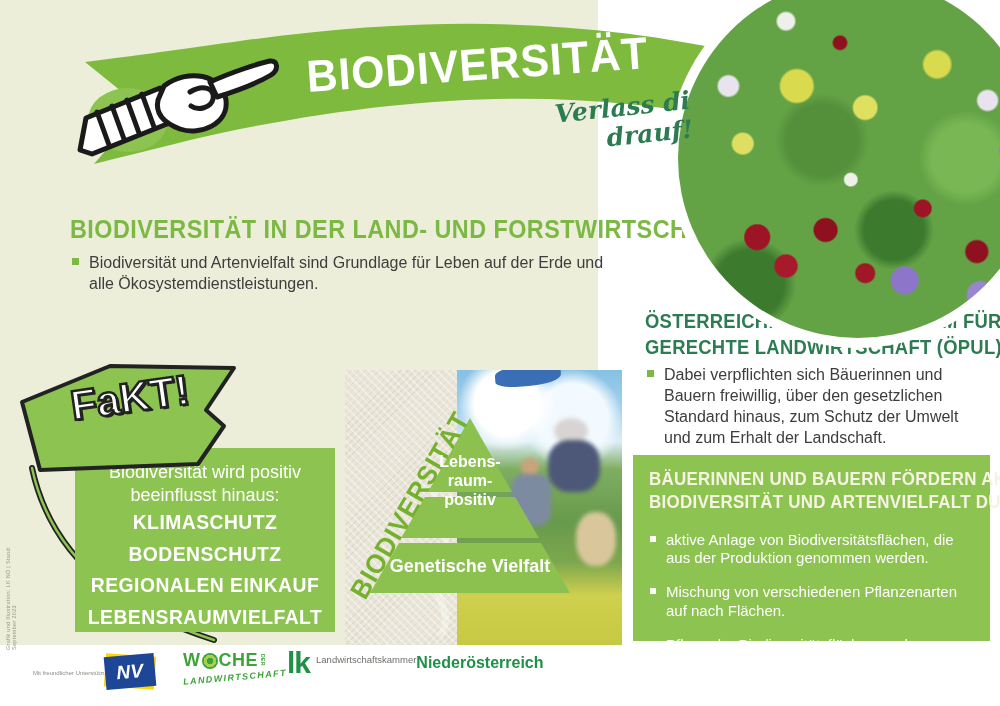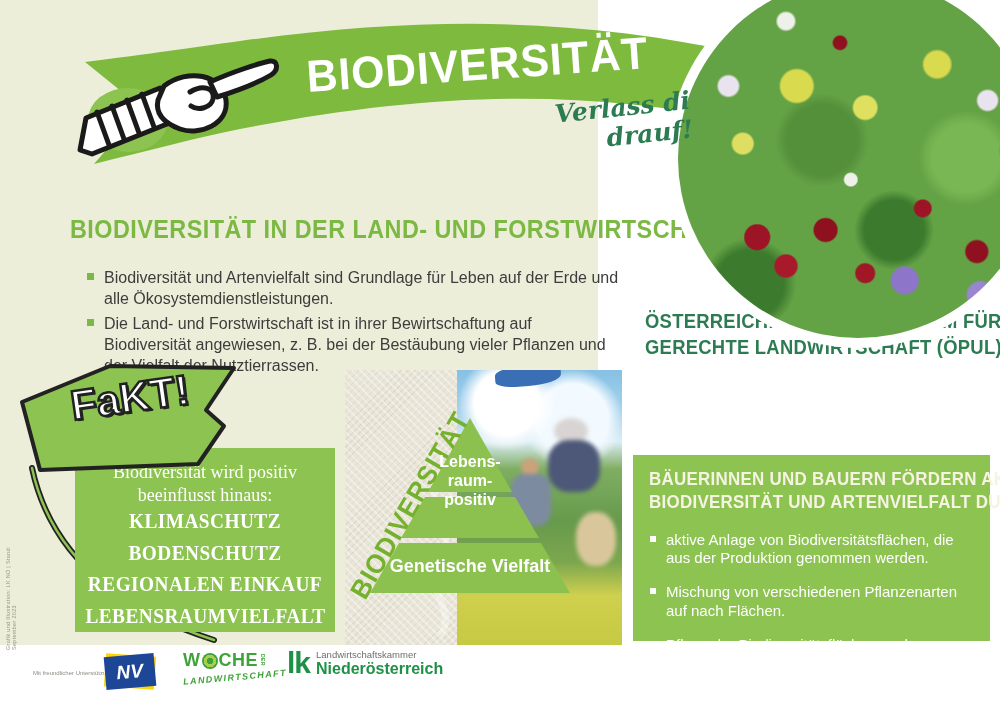--- a/index.html
+++ b/index.html
@@ -43,35 +43,35 @@
       radial-gradient(circle at 86% 34%, #e9e3ef 0 2.4%, transparent 3%),
       radial-gradient(circle at 30% 12%, #eef0ea 0 2%, transparent 2.6%),
       radial-gradient(circle at 60% 70%, #3c7a2e 0 9%, transparent 12%),
       radial-gradient(circle at 20% 85%, #3c7a2e 0 8%, transparent 11%),
       radial-gradient(circle at 80% 50%, #79b754 0 10%, transparent 14%),
       radial-gradient(circle at 40% 45%, #548f3a 0 12%, transparent 16%);}
 
   
   .intro-heading{left:70px;top:214px;width:560px;color:#7cb944;font-size:26px;font-weight:bold;
     letter-spacing:0.5px;transform:scaleX(0.9);transform-origin:left center;white-space:nowrap;}
-  .blist{list-style:none;margin:15px;padding:0;}
+  .blist{list-style:none;margin:0;padding:0;}
   .blist li{position:relative;padding-left:19px;margin-bottom:4px;font-size:16px;line-height:1.32;}
   .blist li .sq{position:absolute;left:2px;top:6px;width:7px;height:7px;background:#7cb944;}
   .intro-list{left:70px;top:252px;width:535px;}
 
   
   .pole-svg{left:0px;top:440px;width:240px;height:215px;z-index:1;}
   .flag-svg{left:10px;top:350px;width:240px;height:135px;z-index:5;}
   .flag-text{left:40px;top:374px;width:180px;z-index:6;text-align:center;
     color:#fff;font-size:42px;font-weight:bold;transform:rotate(-8deg);
     -webkit-text-stroke:2.5px #222;text-shadow:2px 2px 0 #222;}
 
   
   .fakt-box{left:75px;top:448px;width:260px;height:184px;background:#8dc351;z-index:3;
-    color:#fff;text-align:center;padding-top:13px;box-sizing:border-box;font-family:Liberation Serif, serif;}
+    color:#fff;text-align:center;padding-top:13px;box-sizing:border-box;}
   .fakt-box .intro-line{font-size:18px;line-height:1.25;}
   .fakt-item{font-size:21px;font-weight:bold;line-height:1.5;letter-spacing:0.5px;
     transform:scaleX(0.92);transform-origin:center;}
 
   
   .pyr-block{left:345px;top:370px;width:277px;height:275px;z-index:2;overflow:hidden;}
   .pyr-linen{position:absolute;inset:0;background:#e9e5d8;
     background-image:repeating-linear-gradient(45deg,rgba(255,255,255,0.35) 0 2px,transparent 2px 6px),
       repeating-linear-gradient(-45deg,rgba(190,182,160,0.25) 0 1px,transparent 1px 5px);}
   .pyr-photo{position:absolute;left:112px;top:0;right:0;bottom:0;
@@ -121,21 +121,21 @@
     font-weight:bold;font-style:italic;font-size:19px;letter-spacing:0.5px;}
   .woche-logo{left:183px;top:650px;width:110px;}
   .woche-row{display:flex;align-items:center;color:#3fa33a;font-weight:bold;font-size:18px;letter-spacing:0.5px;}
   .woche-o{display:inline-block;width:16px;height:16px;border-radius:50%;margin:0 1px;
     background:radial-gradient(circle,#3fa33a 0 28%,#a8d04f 28% 55%,#3fa33a 55% 100%);}
   .woche-der{writing-mode:vertical-rl;font-size:5px;letter-spacing:0.5px;margin-left:2px;color:#3fa33a;}
   .woche-line2{color:#3fa33a;font-size:9px;font-style:italic;font-weight:bold;letter-spacing:1.4px;
     transform:rotate(-5deg);margin-top:1px;}
   .lk-logo{left:287px;top:648px;display:flex;align-items:center;gap:6px;}
   .lk-abbr{color:#1f9147;font-size:30px;font-weight:bold;letter-spacing:-1px;line-height:1;}
-  .lk-lines{display:flex;flex-direction:column;justify-content:flex-start;}
+  .lk-lines{display:flex;flex-direction:row;justify-content:flex-start;}
   .lk-line1{font-size:9.5px;color:#6e6e6a;}
   .lk-line2{font-size:16px;color:#1f9147;font-weight:bold;}
 
   .credit-vert{left:5px;top:522px;height:128px;writing-mode:vertical-rl;transform:rotate(180deg);
     font-size:5.5px;color:#97978c;letter-spacing:0.3px;}
 </style>
 </head>
 <body>
 
 <div class="poster">
@@ -164,24 +164,20 @@
 
   <div class="abs banner-title">BIODIVERSITÄT</div>
   <div class="abs tagline">Verlass di drauf!</div>
 
   <div class="abs intro-heading">BIODIVERSITÄT IN DER LAND- UND FORSTWIRTSCHAFT</div>
   <ul class="abs blist intro-list">
     <li>
       <span class="sq"></span>
       <span>Biodiversität und Artenvielfalt sind Grundlage für Leben auf der Erde und alle Ökosystemdienstleistungen.</span>
     </li>
-    <li>
-      <span class="sq"></span>
-      <span>Die Land- und Forstwirtschaft ist in ihrer Bewirtschaftung auf Biodiversität angewiesen, z. B. bei der Bestäubung vieler Pflanzen und der Vielfalt der Nutztierrassen.</span>
-    </li>
   </ul>
 
   <svg class="abs pole-svg" viewBox="0 0 240 215">
     <path d="M32,28 Q58,150 214,200" stroke="#222222" stroke-width="6" fill="none" stroke-linecap="round"></path>
     <path d="M32,28 Q58,150 214,200" stroke="#8dc351" stroke-width="2.5" fill="none" stroke-linecap="round"></path>
   </svg>
 
   <svg class="abs flag-svg" viewBox="0 0 240 135">
     <path d="M12,52 L100,16 L224,18 L196,60 L214,76 L188,114 L30,120 Z" fill="#8dc351" stroke="#222222" stroke-width="4" stroke-linejoin="round"></path>
   </svg>
@@ -219,20 +215,26 @@
       <span>raum-</span>
       <span>positiv</span>
     </div>
     <div class="tier-bot">Genetische Vielfalt</div>
   </div>
 
   <div class="abs oepul-heading">
     <span>ÖSTERREICHISCHES PROGRAMM FÜR UMWELT-</span>
     <span>GERECHTE LANDWIRTSCHAFT (ÖPUL)</span>
   </div>
+  <ul class="abs blist oepul-list">
+    <li>
+      <span class="sq"></span>
+      <span>Dabei verpflichten sich Bäuerinnen und Bauern freiwillig, über den gesetzlichen Standard hinaus, zum Schutz der Umwelt und zum Erhalt der Landschaft.</span>
+    </li>
+  </ul>
 
   <div class="abs measures-box">
     <div class="measures-heading">
       <span>BÄUERINNEN UND BAUERN FÖRDERN AKTIV</span>
       <span>BIODIVERSITÄT UND ARTENVIELFALT DURCH...</span>
     </div>
     <ul class="mlist">
       <li>
         <span class="sq"></span>
         <span>aktive Anlage von Biodiversitätsflächen, die aus der Produktion genommen werden.</span>

